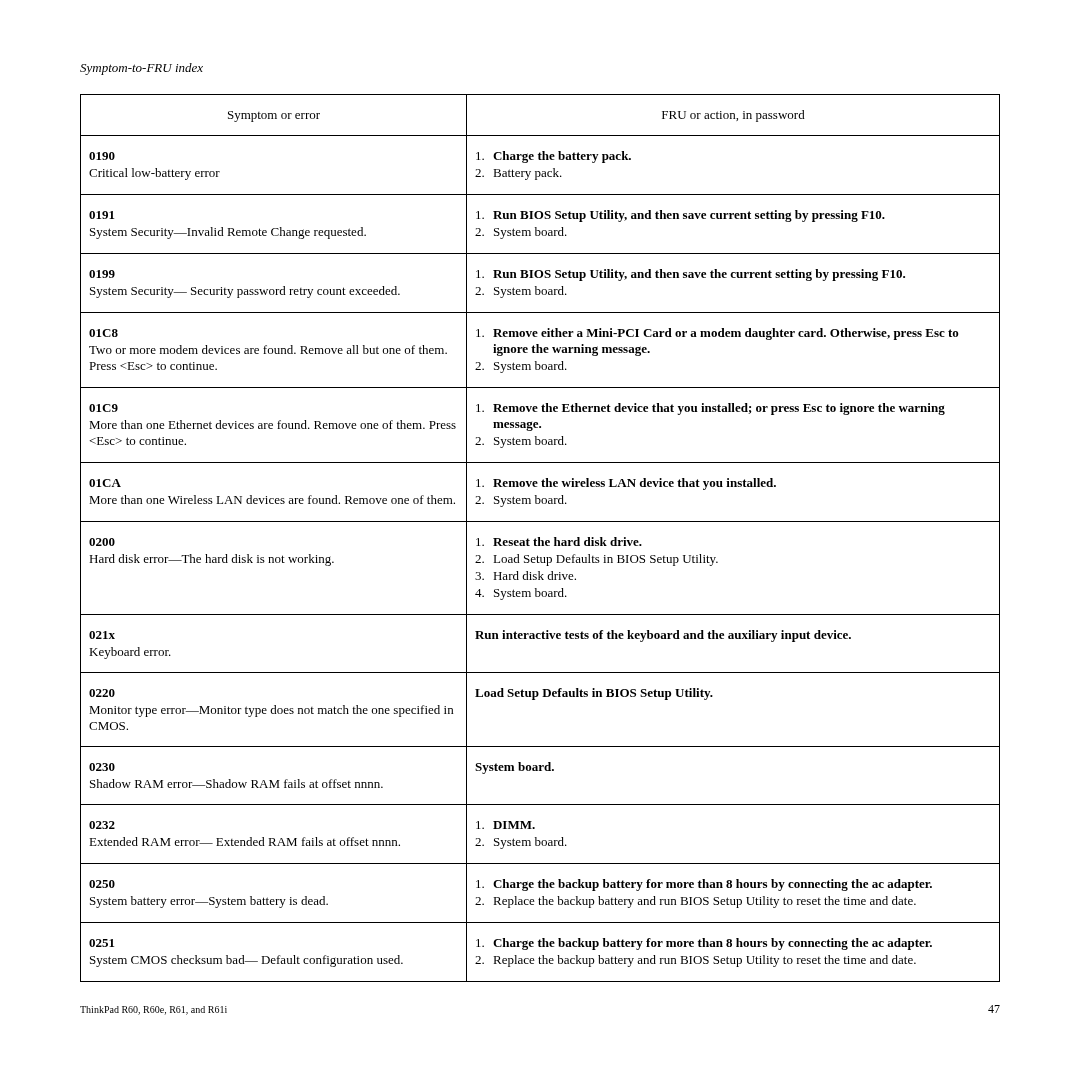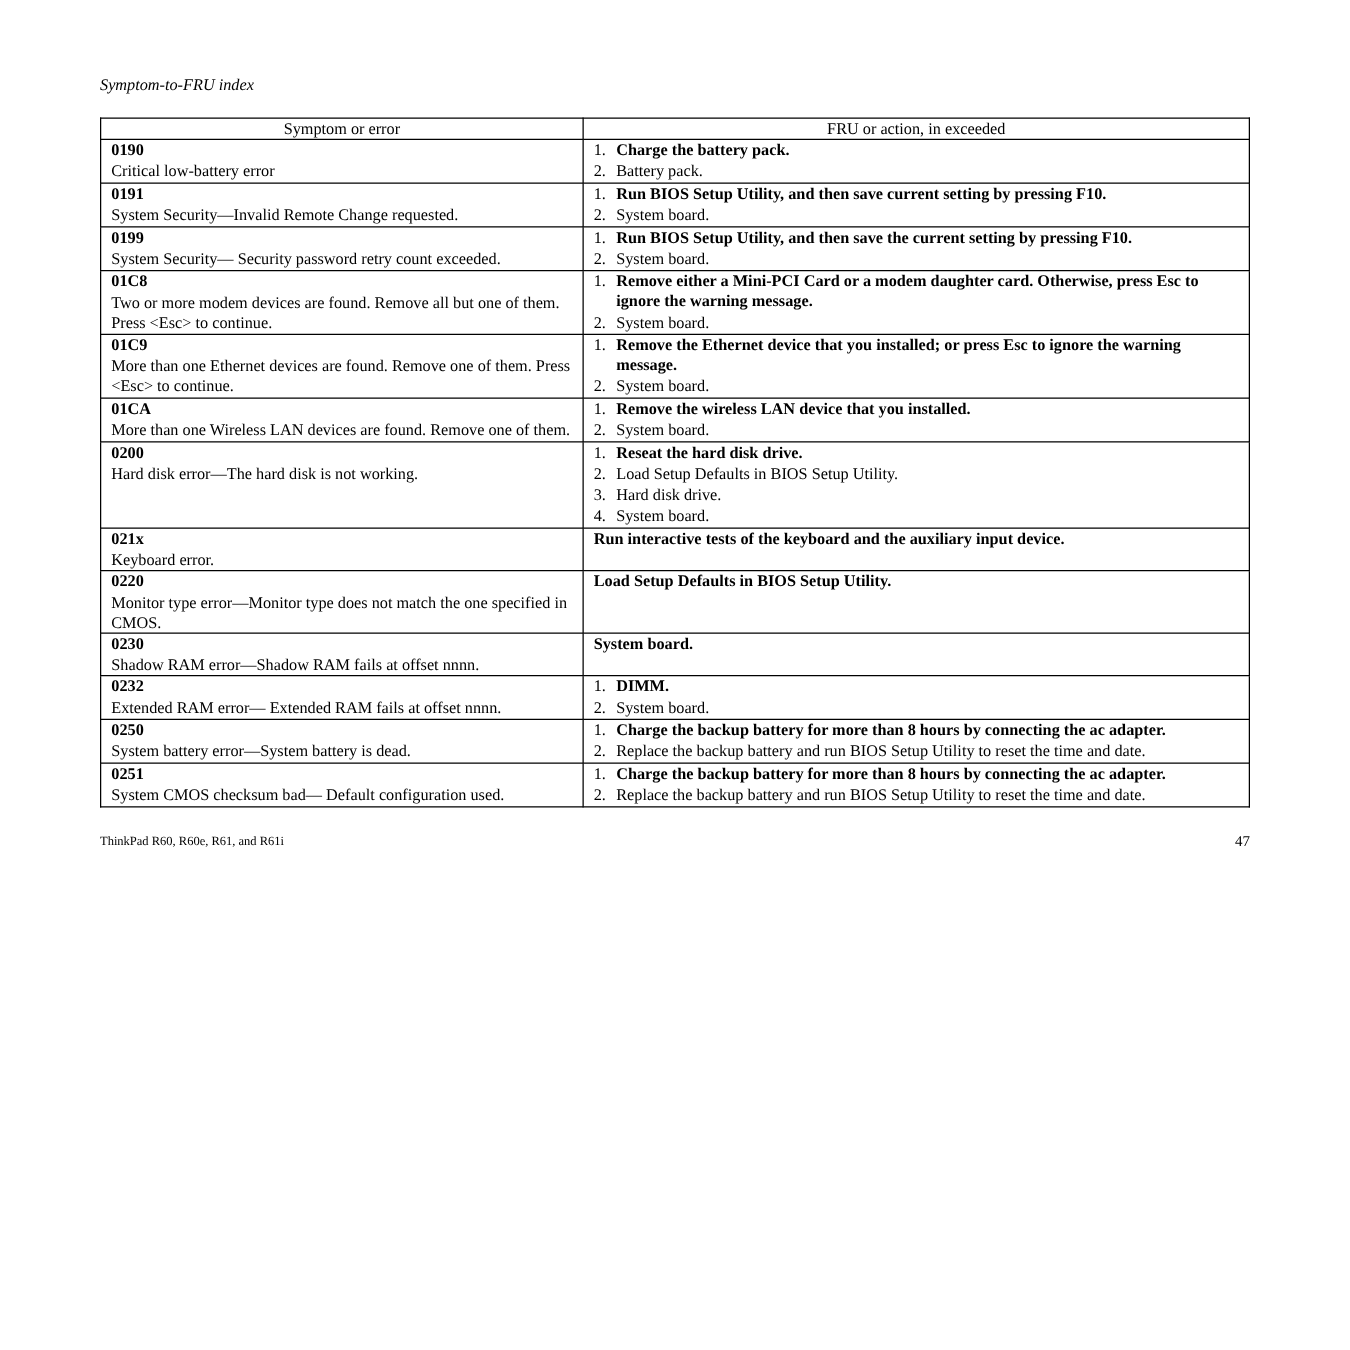--- a/index.html
+++ b/index.html
@@ -19,21 +19,21 @@
       margin-bottom: 18px;
     }
     .main-table {
       width: 100%;
       border-collapse: collapse;
       border: 1px solid #000;
     }
     .main-table th,
     .main-table td {
       border: 1px solid #000;
-      padding: 0 8px;
+      padding: 12px 8px;
       vertical-align: top;
       font-size: 13px;
     }
     .main-table th {
       font-weight: normal;
       font-size: 13px;
       background: #fff;
     }
     .col-symptom { width: 42%; }
     .col-fru { width: 58%; }
@@ -77,21 +77,21 @@
 <body>
 
 <div class="page-header">
   <span>Symptom-to-FRU index</span>
 </div>
 
 <table class="main-table">
   <thead>
     <tr>
       <th class="col-symptom">Symptom or error</th>
-      <th class="col-fru">FRU or action, in exceeded</th>
+      <th class="col-fru">FRU or action, in password</th>
     </tr>
   </thead>
   <tbody id="table-body">
   <tr>
         <td class="col-symptom"><span class="code">0190</span><span class="desc">Critical low-battery error</span></td>
         <td class="col-fru">
           <ol class="num-list">
             <li>
               <span class="num">1.</span>
               <span><b>Charge the battery pack.</b></span>

